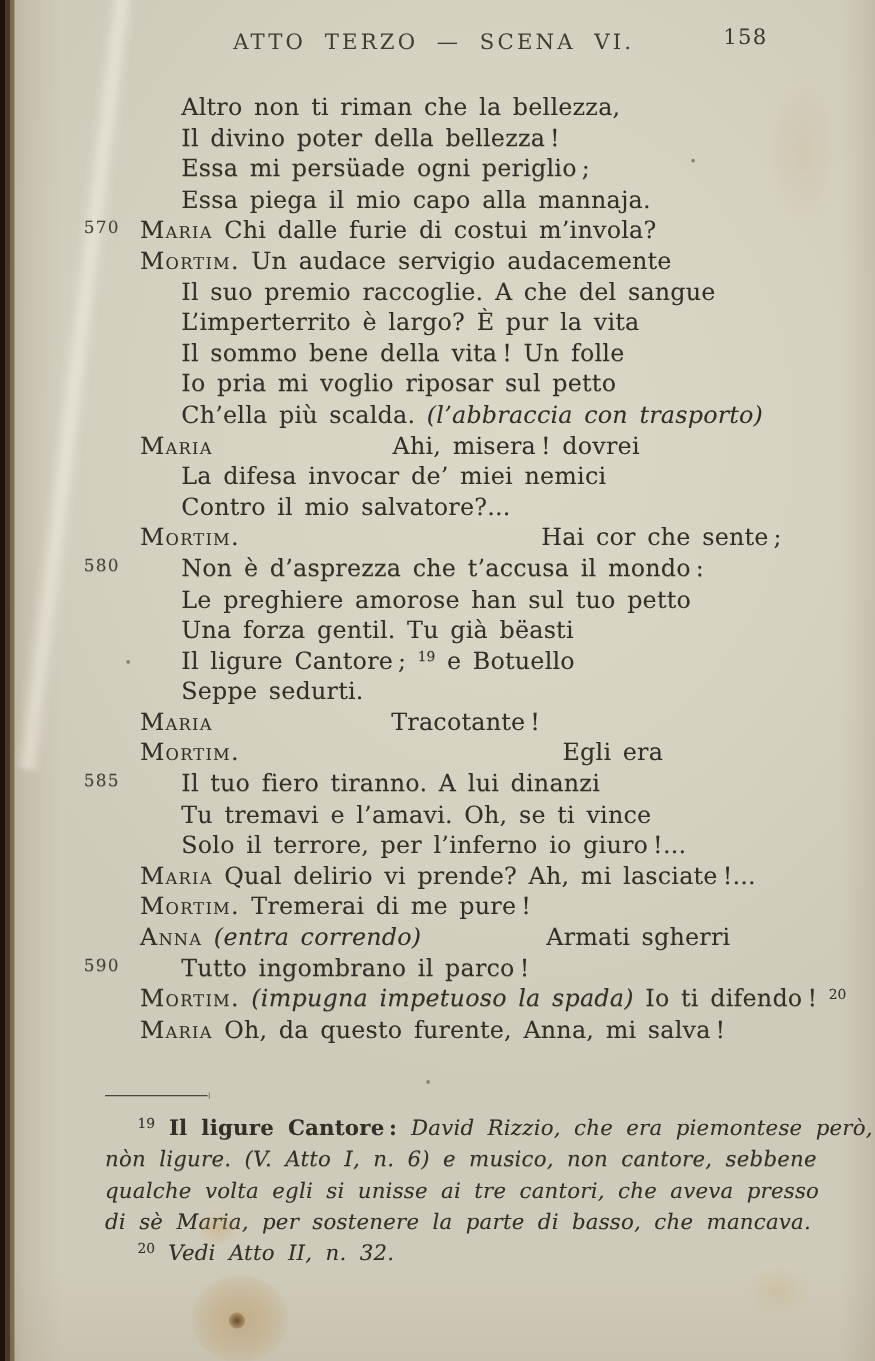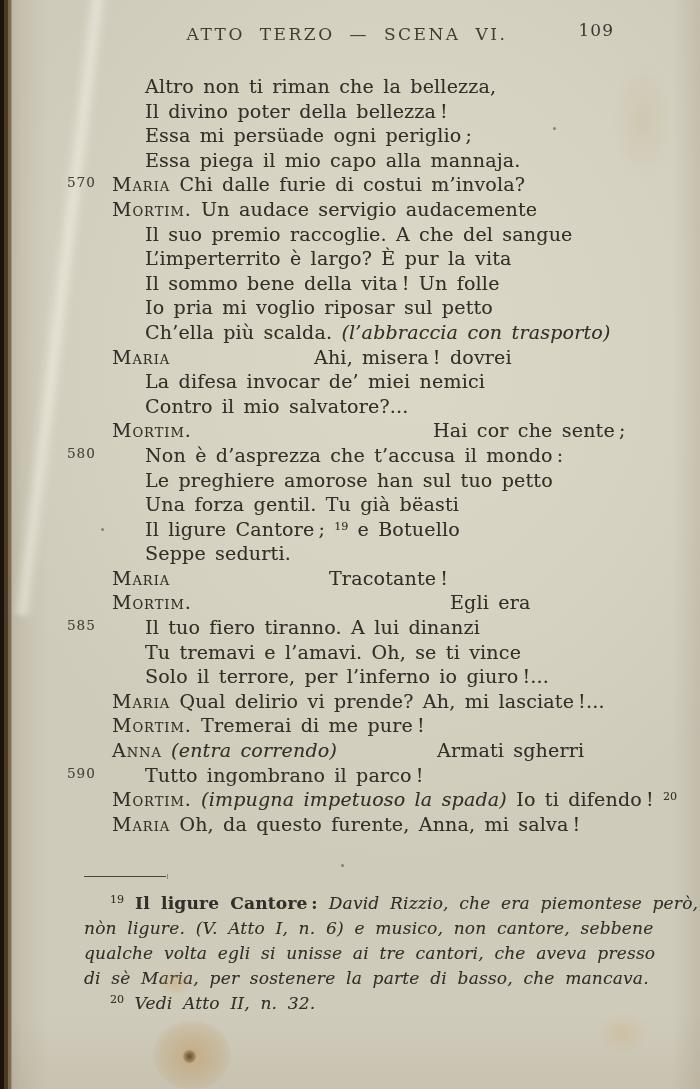--- a/index.html
+++ b/index.html
@@ -57,21 +57,21 @@
 </head>
 <body>
 
 <div id="page">
   <div class="binding"></div>
   <div class="crease"></div>
 
   <div class="running-head">
     <span>ATTO TERZO — SCENA VI.</span>
   </div>
-  <div class="pagenum">109</div>
+  <div class="pagenum">158</div>
 
   <div id="lines">
       <div class="line verse"><span>Altro non ti riman che la bellezza,</span></div>
       <div class="line verse"><span>Il divino poter della bellezza !</span></div>
       <div class="line verse"><span>Essa mi persüade ogni periglio ;</span></div>
       <div class="line verse"><span>Essa piega il mio capo alla mannaja.</span></div>
       <div class="line speaker"><span class="lnum">570</span><span class="sc">Maria</span><span> Chi dalle furie di costui m’invola?</span></div>
       <div class="line speaker"><span class="sc">Mortim.</span><span> Un audace servigio audacemente</span></div>
       <div class="line verse"><span>Il suo premio raccoglie. A che del sangue</span></div>
       <div class="line verse"><span>L’imperterrito è largo? È pur la vita</span></div>
@@ -80,21 +80,21 @@
       <div class="line verse"><span>Ch’ella più scalda. </span><span class="it">(l’abbraccia con trasporto)</span></div>
       <div class="line speaker"><span class="sc">Maria</span><span class="tab" style="left: 250px;">Ahi, misera ! dovrei</span></div>
       <div class="line verse"><span>La difesa invocar de’ miei nemici</span></div>
       <div class="line verse"><span>Contro il mio salvatore?...</span></div>
       <div class="line speaker"><span class="sc">Mortim.</span><span class="tab" style="left: 369px;">Hai cor che sente ;</span></div>
       <div class="line verse"><span class="lnum">580</span><span>Non è d’asprezza che t’accusa il mondo :</span></div>
       <div class="line verse"><span>Le preghiere amorose han sul tuo petto</span></div>
       <div class="line verse"><span>Una forza gentil. Tu già bëasti</span></div>
       <div class="line verse"><span>Il ligure Cantore ; </span><sup class="sup">19</sup><span> e Botuello</span></div>
       <div class="line verse"><span>Seppe sedurti.</span></div>
-      <div class="line speaker"><span class="sc">Maria</span><span class="tab" style="left: 265px;">Tracotante !</span></div>
+      <div class="line speaker"><span class="sc">Maria</span><span class="tab" style="left: 249px;">Tracotante !</span></div>
       <div class="line speaker"><span class="sc">Mortim.</span><span class="tab" style="left: 386px;">Egli era</span></div>
       <div class="line verse"><span class="lnum">585</span><span>Il tuo fiero tiranno. A lui dinanzi</span></div>
       <div class="line verse"><span>Tu tremavi e l’amavi. Oh, se ti vince</span></div>
       <div class="line verse"><span>Solo il terrore, per l’inferno io giuro !...</span></div>
       <div class="line speaker"><span class="sc">Maria</span><span> Qual delirio vi prende? Ah, mi lasciate !...</span></div>
       <div class="line speaker"><span class="sc">Mortim.</span><span> Tremerai di me pure !</span></div>
       <div class="line speaker"><span class="sc">Anna</span><span class="it"> (entra correndo)</span><span class="tab" style="left: 373px;">Armati sgherri</span></div>
       <div class="line verse"><span class="lnum">590</span><span>Tutto ingombrano il parco !</span></div>
       <div class="line speaker"><span class="sc">Mortim.</span><span class="it"> (impugna impetuoso la spada)</span><span> Io ti difendo ! </span><sup class="sup">20</sup></div>
       <div class="line speaker"><span class="sc">Maria</span><span> Oh, da questo furente, Anna, mi salva !</span></div>

